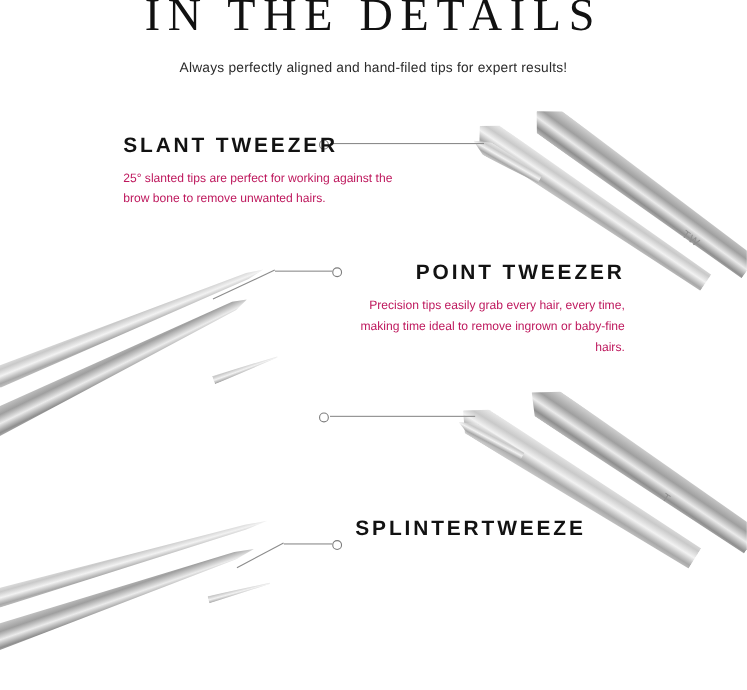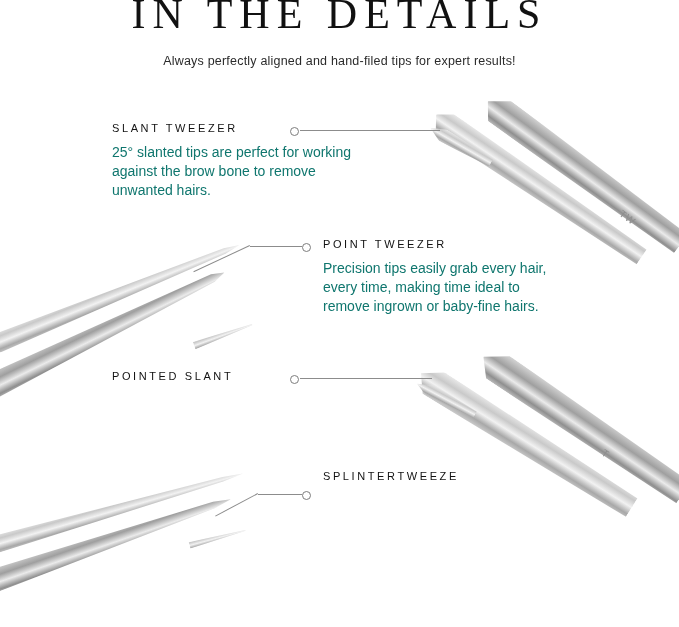--- a/index.html
+++ b/index.html
@@ -39,35 +39,35 @@
     width: 679px;
     text-align: center;
     font-size: 12.5px;
     letter-spacing: 0.2px;
     color: #2b2b2b;
   }
 
   
   .callout { position: absolute; }
   .callout .title {
-    font-size: 11px;
-    font-weight: normal;
+    font-size: 19px;
+    font-weight: bold;
     letter-spacing: 2.6px;
     color: #121212;
     white-space: nowrap;
     margin-bottom: 9px;
   }
   .callout .body {
-    font-size: 14px;
+    font-size: 11px;
     line-height: 19px;
-    color: #0f766e;
+    color: #be185d;
   }
 
   .c-slant   { top: 122px; left: 112px; width: 260px; }
-  .c-point   { top: 238px; left: 323px; width: 245px; }
+  .c-point   { top: 238px; left: 323px; width: 245px; text-align: right; }
   .c-pslant  { top: 370px; left: 112px; width: 300px; }
   .c-splint  { top: 470px; left: 323px; width: 235px; }
 
   
   .leader {
     position: absolute;
     height: 1px;
     background: #8c8c8c;
   }
   .dot {
@@ -154,20 +154,19 @@
     <div class="title">SLANT TWEEZER</div>
     <div class="body">25° slanted tips are perfect for working against the brow bone to remove unwanted hairs.</div>
   </div>
 
   <div class="callout c-point">
     <div class="title">POINT TWEEZER</div>
     <div class="body">Precision tips easily grab every hair, every time, making time ideal to remove ingrown or baby-fine hairs.</div>
   </div>
 
   <div class="callout c-pslant">
-    <div class="title">POINTED SLANT</div>
   </div>
 
   <div class="callout c-splint">
     <div class="title">SPLINTERTWEEZE</div>
   </div>
 
 </div>
 
 </body></html>

